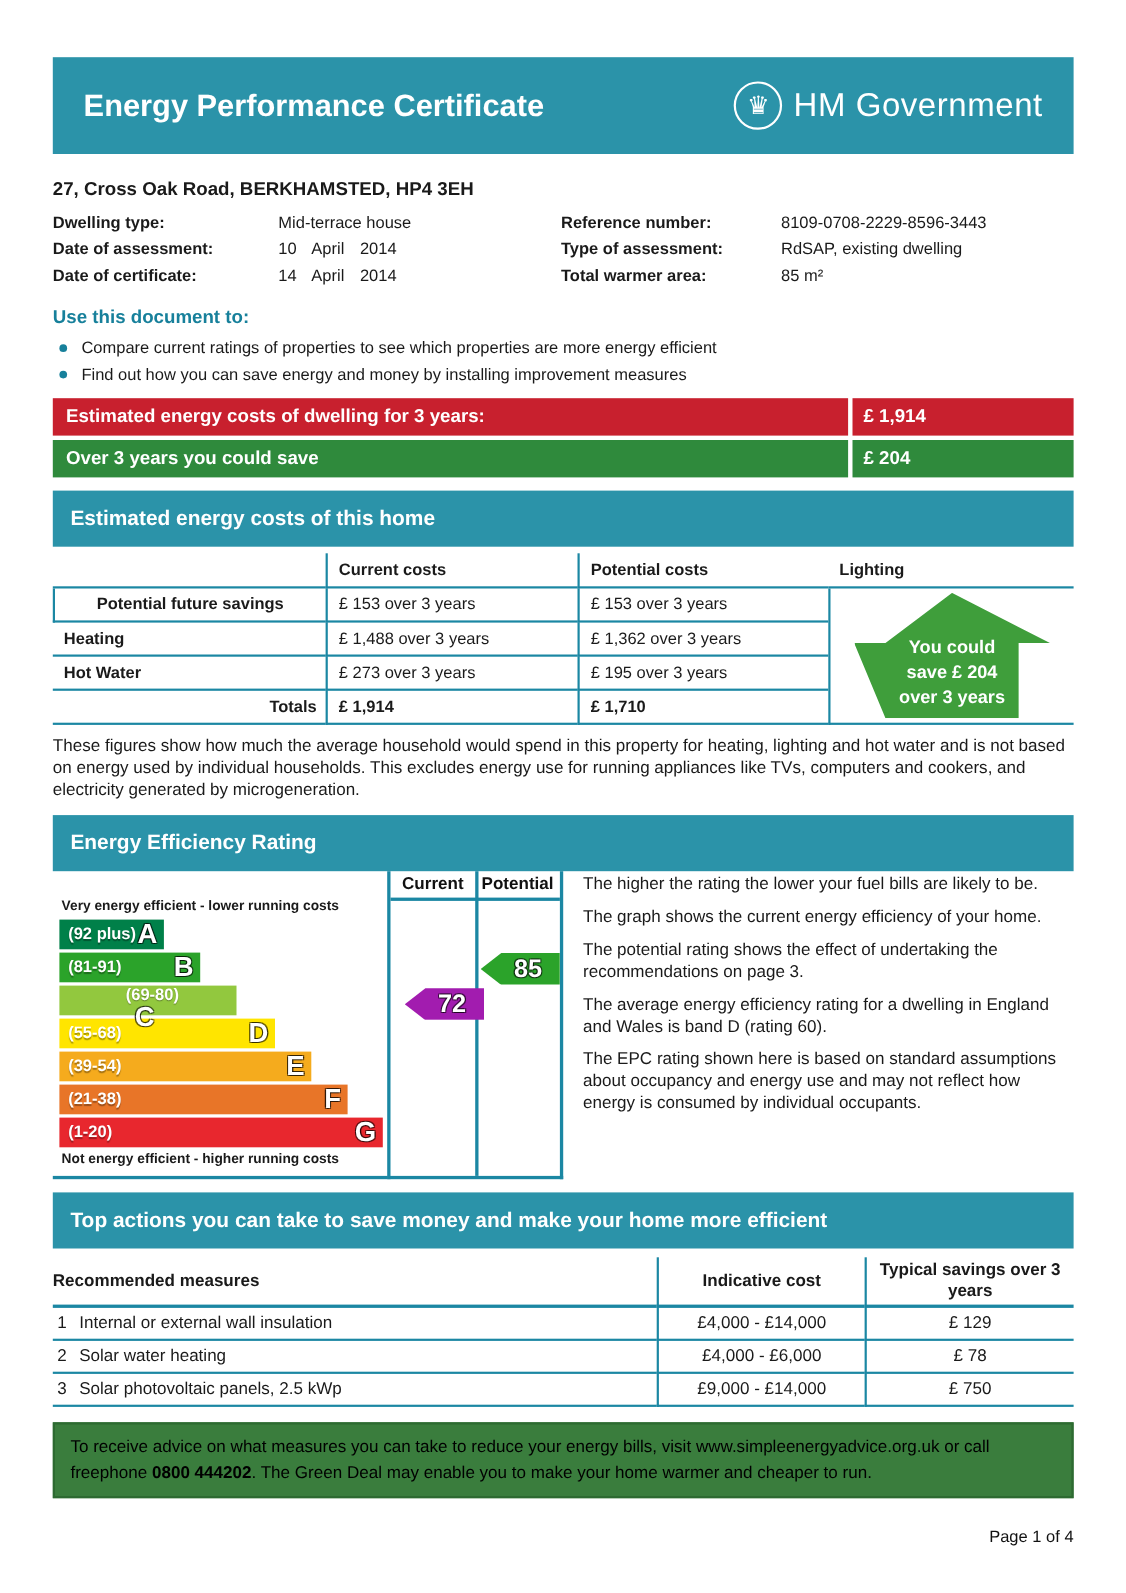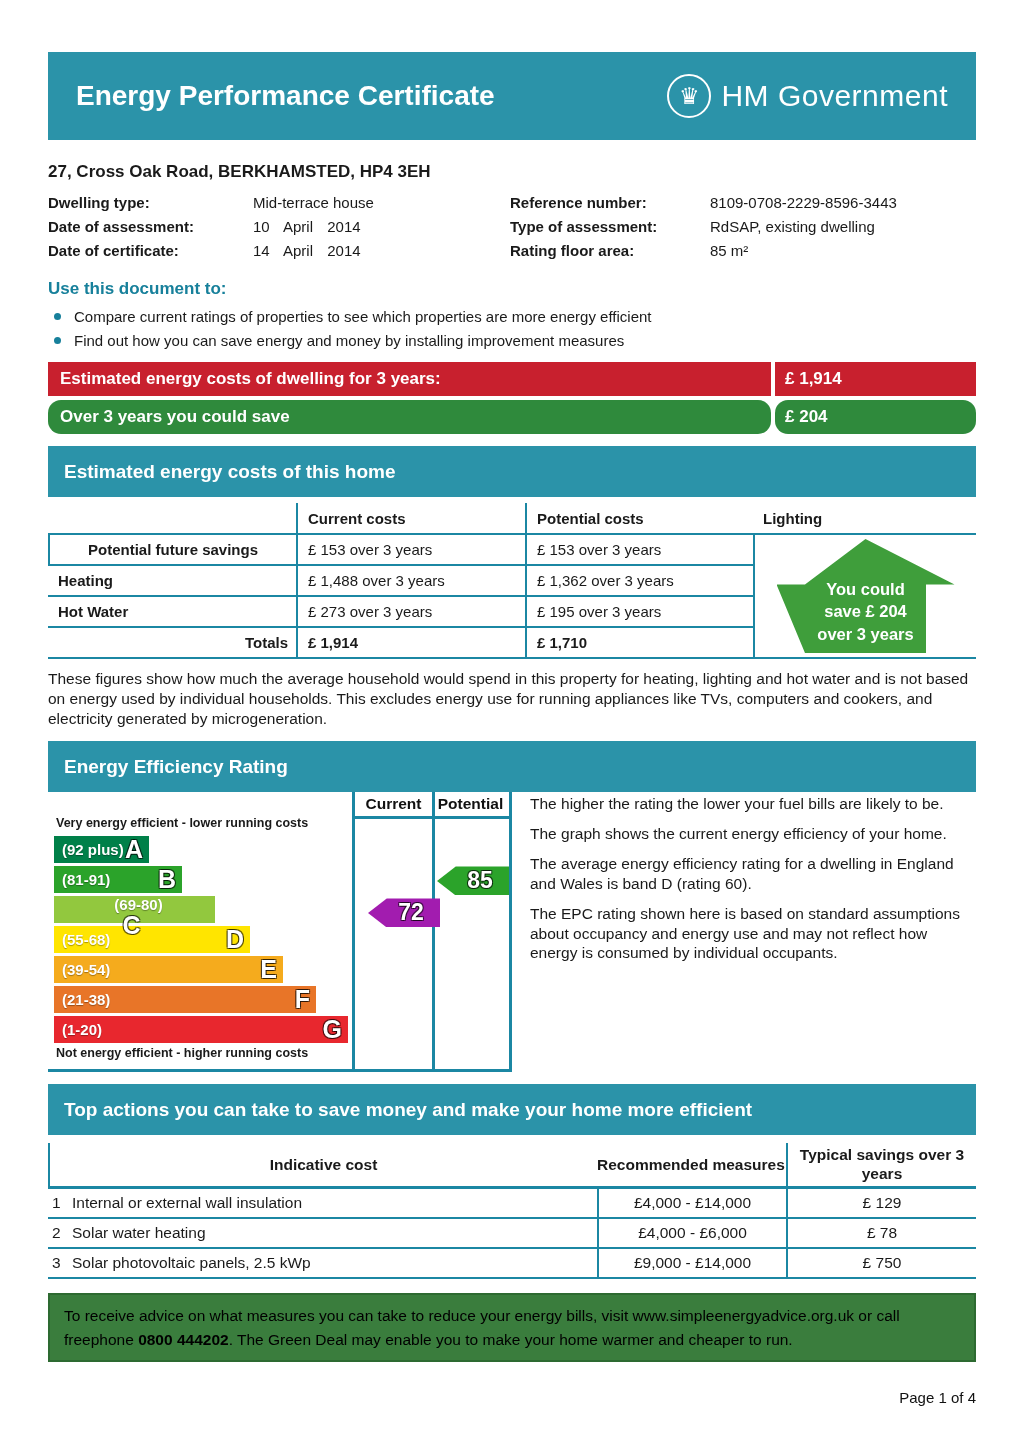--- a/index.html
+++ b/index.html
@@ -31,21 +31,21 @@
   .bullets { margin-top:9px; list-style:none; }
   .bullets li { position:relative; padding-left:26px; font-size:15px; margin-bottom:7px; }
   .bullets li::before { content:""; position:absolute; left:6px; top:5px; width:7px; height:7px; border-radius:50%; background:#17809b; }
 
   
   .banners { margin-top:13px; }
   .banner { display:flex; height:34px; margin-bottom:4px; color:#fff; font-weight:bold; font-size:17px; }
   .banner .main { flex:1; display:flex; align-items:center; padding-left:12px; }
   .banner .val { width:201px; margin-left:4px; display:flex; align-items:center; padding-left:10px; }
   .banner.red .main, .banner.red .val { background:#c8202e; }
-  .banner.green .main, .banner.green .val { background:#2f8a3c;border-radius:13px; }
+  .banner.green .main, .banner.green .val { background:#2f8a3c; }
 
   
   .section-header { margin-top:12px; height:51px; background:#2b93a9; color:#fff; font-weight:bold; font-size:19px; display:flex; align-items:center; padding-left:16px; }
 
   
   .cost-table { margin-top:6px; display:grid; grid-template-columns:248px 229px 228px 223px; grid-template-rows:32px 31px 31px 31px 31px; }
   .ct { font-size:15px; display:flex; align-items:center; padding-left:10px; border-color:#1b87a3 !important; }
   .ct.colsep { border-left:2px solid #1b87a3; }
   .ct.hb { border-bottom:2px solid #1b87a3; }
   .ct.head { font-weight:bold; }
@@ -135,21 +135,21 @@
       <div class="details-col right">
         <div class="detail-row">
           <span class="lbl">Reference number:</span>
           <span>8109-0708-2229-8596-3443</span>
         </div>
         <div class="detail-row">
           <span class="lbl">Type of assessment:</span>
           <span>RdSAP, existing dwelling</span>
         </div>
         <div class="detail-row">
-          <span class="lbl">Rating floor area:</span>
+          <span class="lbl">Total warmer area:</span>
           <span>85 m²</span>
         </div>
       </div>
     </div>
 
     <div class="use-doc-heading">Use this document to:</div>
     <ul class="bullets">
       <li>Compare current ratings of properties to see which properties are more energy efficient</li>
       <li>Find out how you can save energy and money by installing improvement measures</li>
     </ul>
@@ -240,29 +240,30 @@
           <div>Current</div>
           <div>Potential</div>
         </div>
         <div class="epc-col-divider"></div>
         <div class="rating-arrow arrow-current">72</div>
         <div class="rating-arrow arrow-potential">85</div>
       </div>
       <div class="epc-text">
         <p>The higher the rating the lower your fuel bills are likely to be.</p>
         <p>The graph shows the current energy efficiency of your home.</p>
+        <p>The potential rating shows the effect of undertaking the recommendations on page 3.</p>
         <p>The average energy efficiency rating for a dwelling in England and Wales is band D (rating 60).</p>
         <p>The EPC rating shown here is based on standard assumptions about occupancy and energy use and may not reflect how energy is consumed by individual occupants.</p>
       </div>
     </div>
 
     <div class="section-header">Top actions you can take to save money and make your home more efficient</div>
     <div class="actions-table">
+      <div class="at head headb">Recommended measures</div>
       <div class="at head headb colsep center">Indicative cost</div>
-      <div class="at head headb">Recommended measures</div>
       <div class="at head headb colsep center">Typical savings over 3 years</div>
 
       <div class="at rowb">
         <span class="num">1</span>
         <span>Internal or external wall insulation</span>
       </div>
       <div class="at rowb colsep center">£4,000 - £14,000</div>
       <div class="at rowb colsep center">£ 129</div>
 
       <div class="at rowb">

